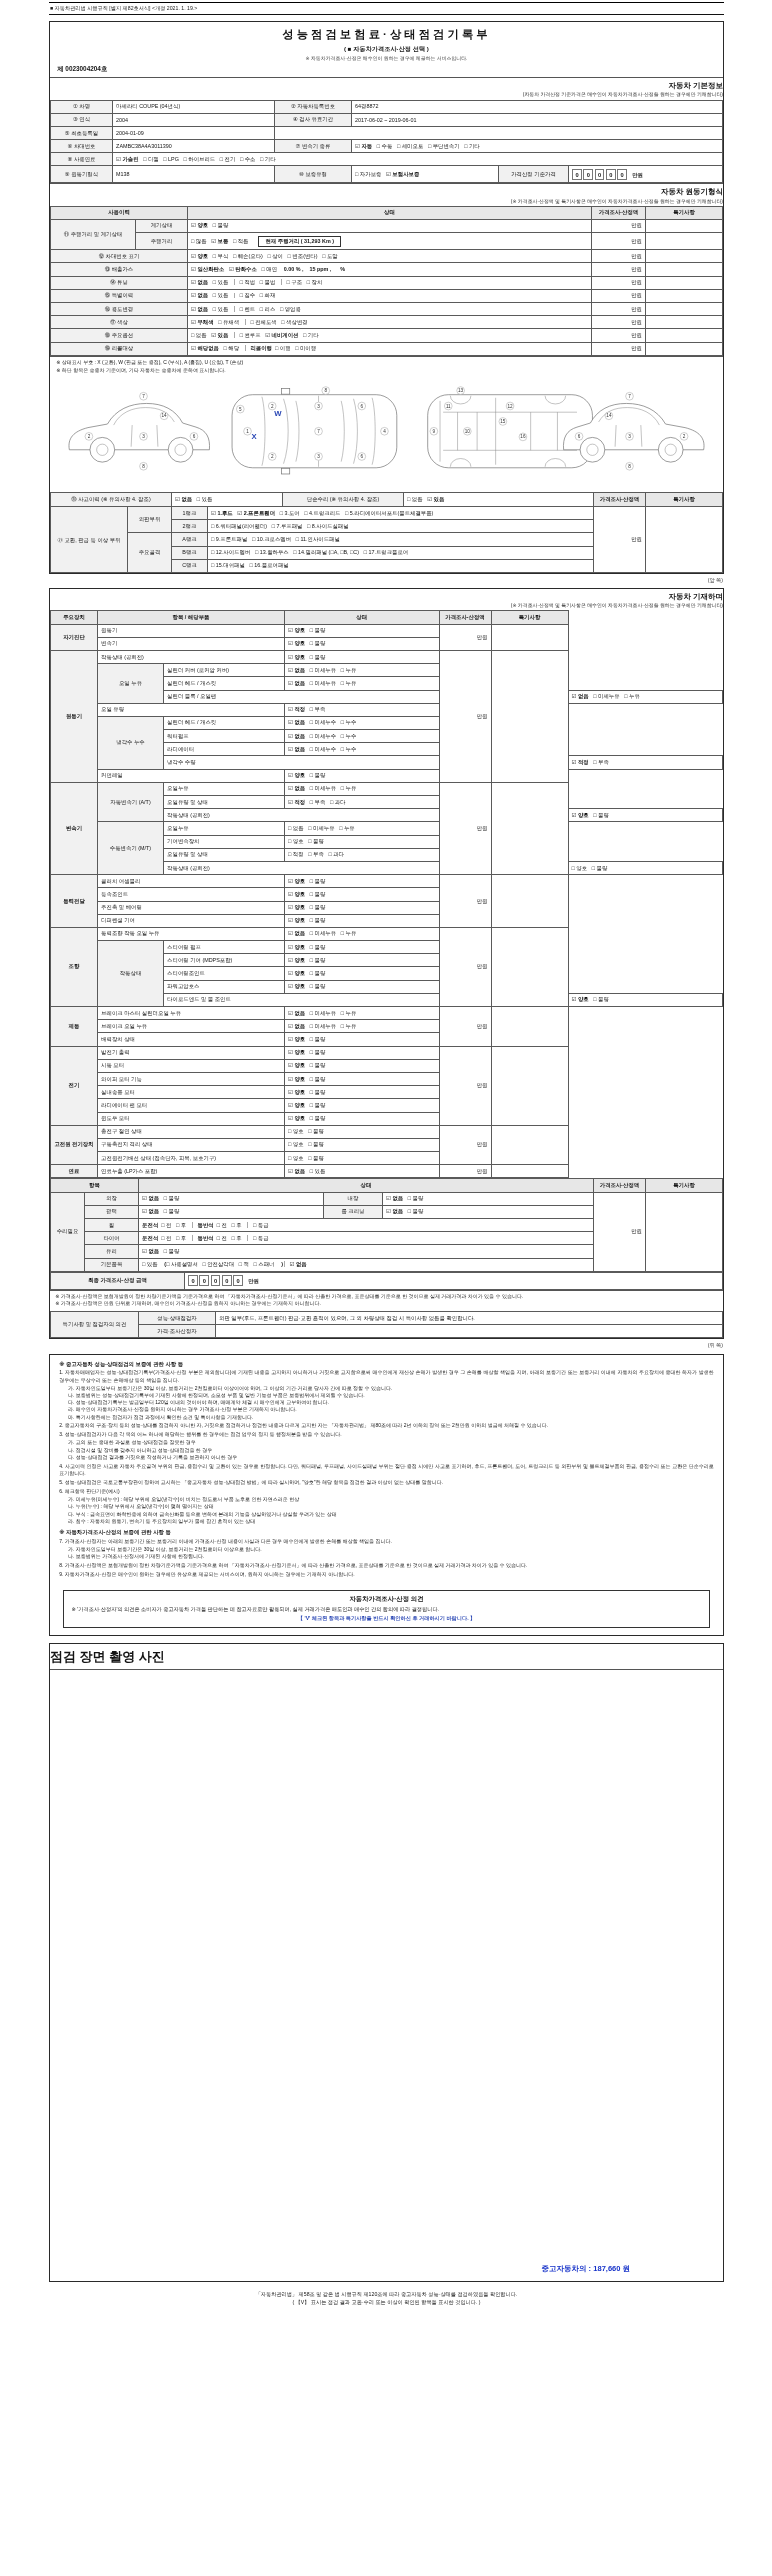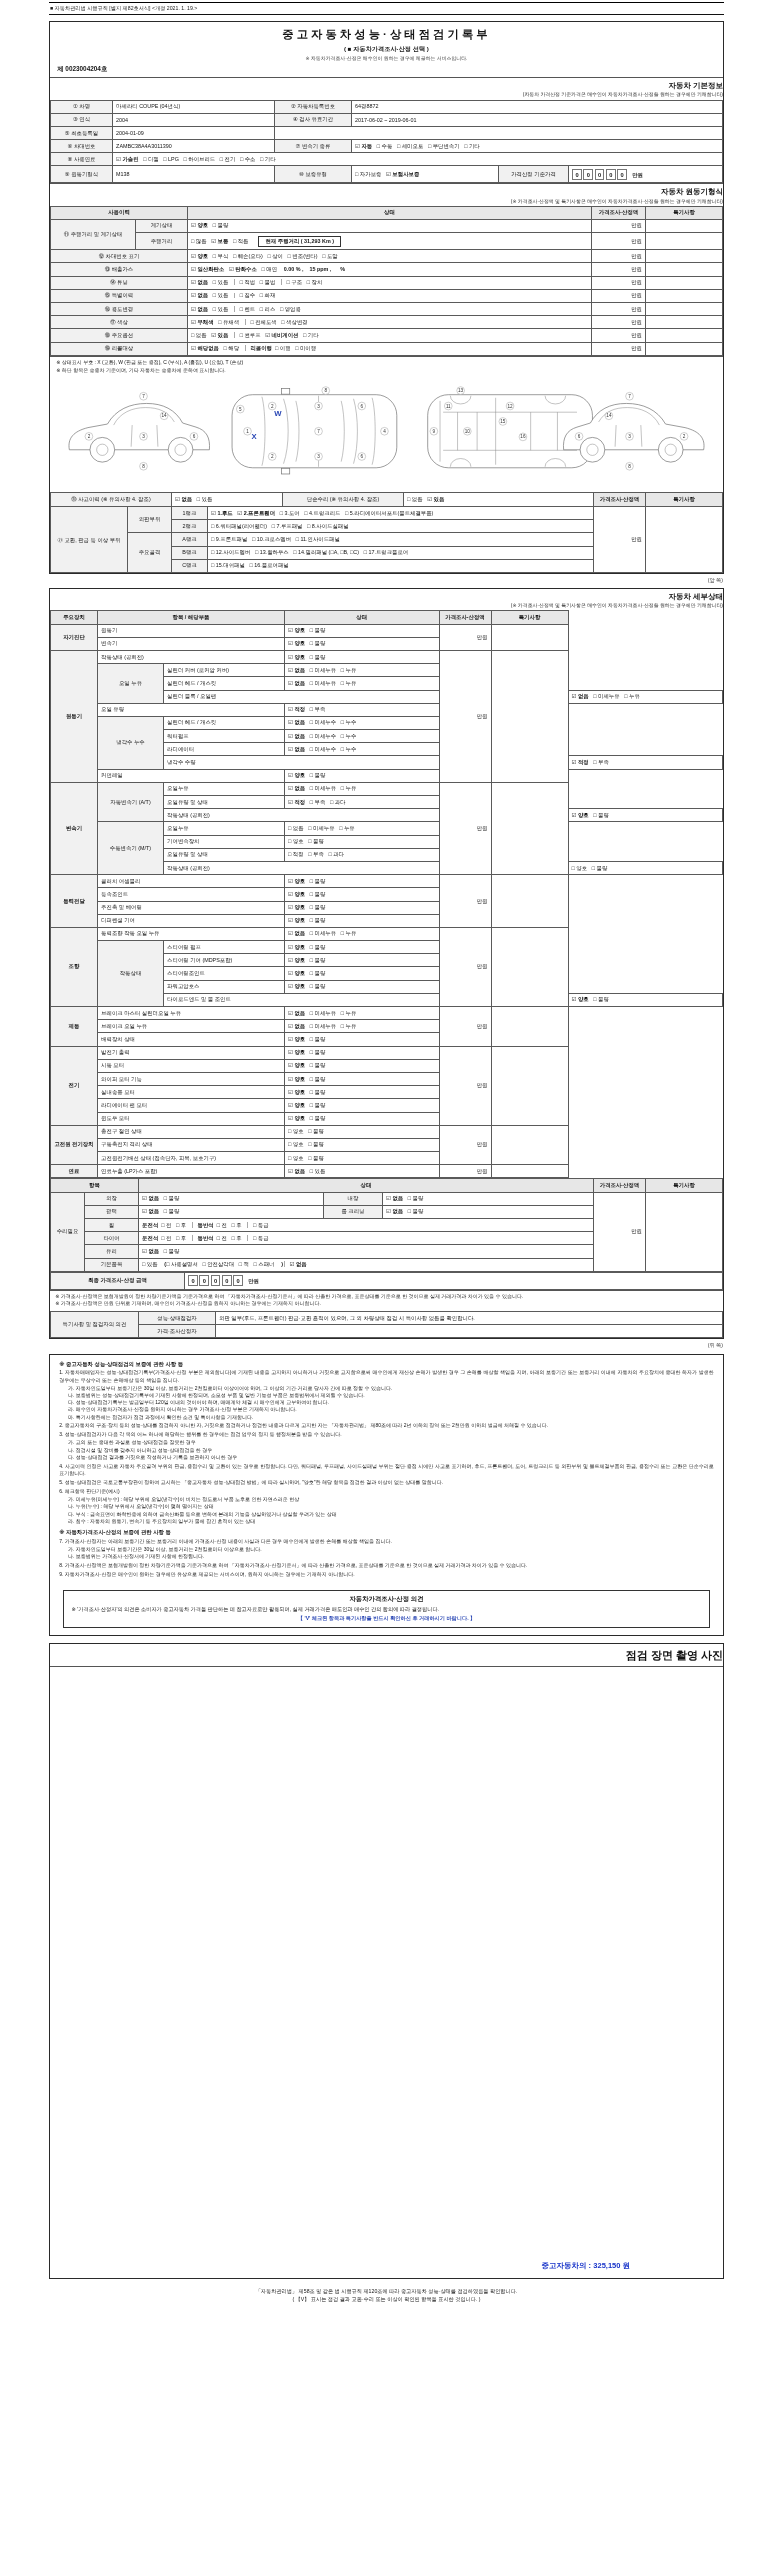--- a/index.html
+++ b/index.html
@@ -47,39 +47,39 @@
   .notes-lines{font-size:5px;color:#222;padding:2.1px 5.2px 3.1px;line-height:1.5;border-top:0.5px solid #555;}
   .notice-title{text-align:center;font-weight:bold;font-size:7.2px;padding:4.1px 0 1px;}
   .notice-body{padding:2.1px 9.3px 5.2px;}
   .notice-heading{font-weight:bold;font-size:5.4px;margin:4.1px 0 1.5px;}
   .notice-item{font-size:5px;line-height:1.5;margin:1.5px 0 0.5px;text-align:justify;}
   .notice-sub{font-size:5px;line-height:1.45;margin-left:8.8px;text-align:justify;}
   .opinion-box{border:0.6px solid #333;margin:6.2px 13.4px 7.2px;padding:3.6px 7.2px;}
   .opinion-box-title{text-align:center;font-weight:bold;font-size:6.4px;margin-bottom:2.1px;}
   .opinion-line{font-size:5.2px;line-height:1.5;}
   .opinion-line.blue{color:#2b48b5;font-weight:bold;text-align:center;margin-top:1.5px;}
-  .photo-title{text-align:right;font-weight:bold;font-size:11px;padding:3.6px 0;border-bottom:0.5px solid #555;}
+  .photo-title{text-align:left;font-weight:bold;font-size:13px;padding:3.6px 0;border-bottom:0.5px solid #555;}
   .photo-area{height:592px;background:#fff;}
   .sign-bar{text-align:center;font-weight:bold;font-size:7.2px;border-top:0.5px solid #555;padding:4.1px 0 1.5px;}
   .fee-row{text-align:right;padding:2.1px 93px 7.2px 0;}
   .fee{color:#1733c9;font-weight:bold;font-size:7.5px;}
   .footer-lines{text-align:center;font-size:5.2px;line-height:1.7;margin-top:1px;}
 </style>
 </head>
 <body>
 
 <div class="page">
 
   <div class="topline">
     <span>■ 자동차관리법 시행규칙 [별지 제82호서식] &lt;개정 2021. 1. 19.&gt;</span>
   </div>
 
   <div class="box">
     <div class="title-wrap">
-      <div class="doc-title">중고자동차성능·상태점검기록부</div>
+      <div class="doc-title">성능점검보험료·상태점검기록부</div>
       <div class="doc-sub">( ■ 자동차가격조사·산정 선택 )</div>
       <div class="doc-sub-note">※ 자동차가격조사·산정은 매수인이 원하는 경우에 제공하는 서비스입니다.</div>
       <div class="doc-no">제 0023004204호</div>
     </div>
 
     <div class="sec-head">
       <span class="sec-title">자동차 기본정보</span>
       <span class="sec-note">(자동차 가격산정 기준가격은 매수인이 자동차가격조사·산정을 원하는 경우에만 기재합니다)</span>
     </div>
     <table class="tbl">
@@ -400,21 +400,21 @@
             <td class="lbl">C랭크</td>
             <td class="state"><span><span class="opt">□ 15.대쉬패널</span><span class="opt">□ 16.플로어패널</span></span></td>
           </tr>
         </tbody>
     </table>
   </div>
   <div class="page-marker">(앞 쪽)</div>
 
   <div class="box">
     <div class="sec-head" style="border-top:none;">
-      <span class="sec-title">자동차 세부상태</span>
+      <span class="sec-title">자동차 기재하며</span>
       <span class="sec-note">(※ 가격조사·산정액 및 특기사항은 매수인이 자동차가격조사·산정을 원하는 경우에만 기재합니다)</span>
     </div>
     <table class="tbl">
       <colgroup>
           <col style="width:47px">
           <col style="width:66px">
           <col style="width:121px">
           <col>
           <col style="width:52px">
           <col style="width:77px">
@@ -759,21 +759,21 @@
       <div class="opinion-line">※ '가격조사·산정자'의 의견은 소비자가 중고자동차 가격을 판단하는 데 참고자료로만 활용되며, 실제 거래가격은 매도인과 매수인 간의 합의에 따라 결정됩니다.</div>
       <div class="opinion-line blue">【 'V' 체크된 항목과 특기사항을 반드시 확인하신 후 거래하시기 바랍니다. 】</div>
     </div>
   </div>
 
   <div class="box">
     <div class="photo-title">점검 장면 촬영 사진</div>
     <div class="photo-area"></div>
     <div class="fee-row">
       <span class="fee">중고자동차의 :</span>
-      <span class="fee">325,150 원</span>
+      <span class="fee">187,660 원</span>
     </div>
   </div>
 
   <div class="footer-lines">
     <div>「자동차관리법」 제58조 및 같은 법 시행규칙 제120조에 따라 중고자동차 성능·상태를 점검하였음을 확인합니다.</div>
     <div>( 【V】 표시는 점검 결과 교환·수리 또는 이상이 확인된 항목을 표시한 것입니다. )</div>
   </div>
 
 </div>
 

